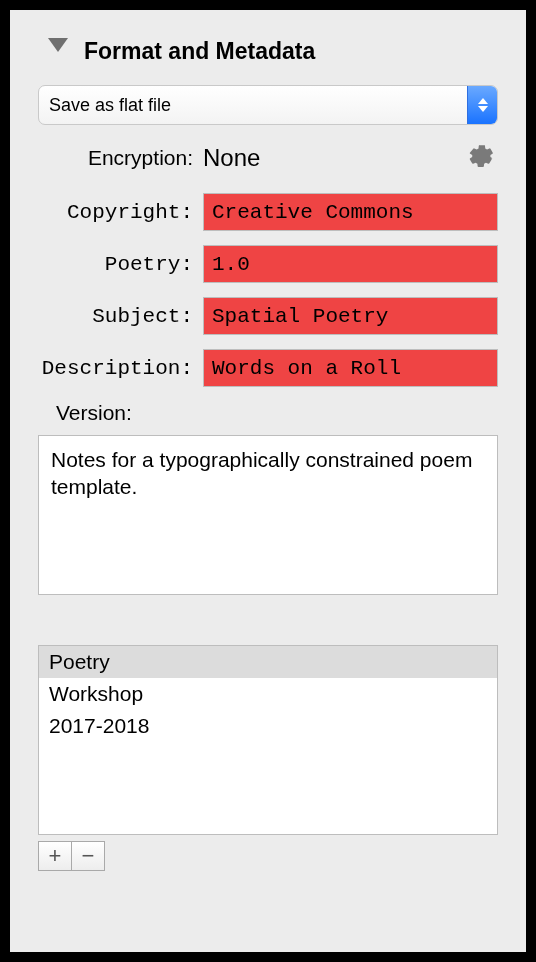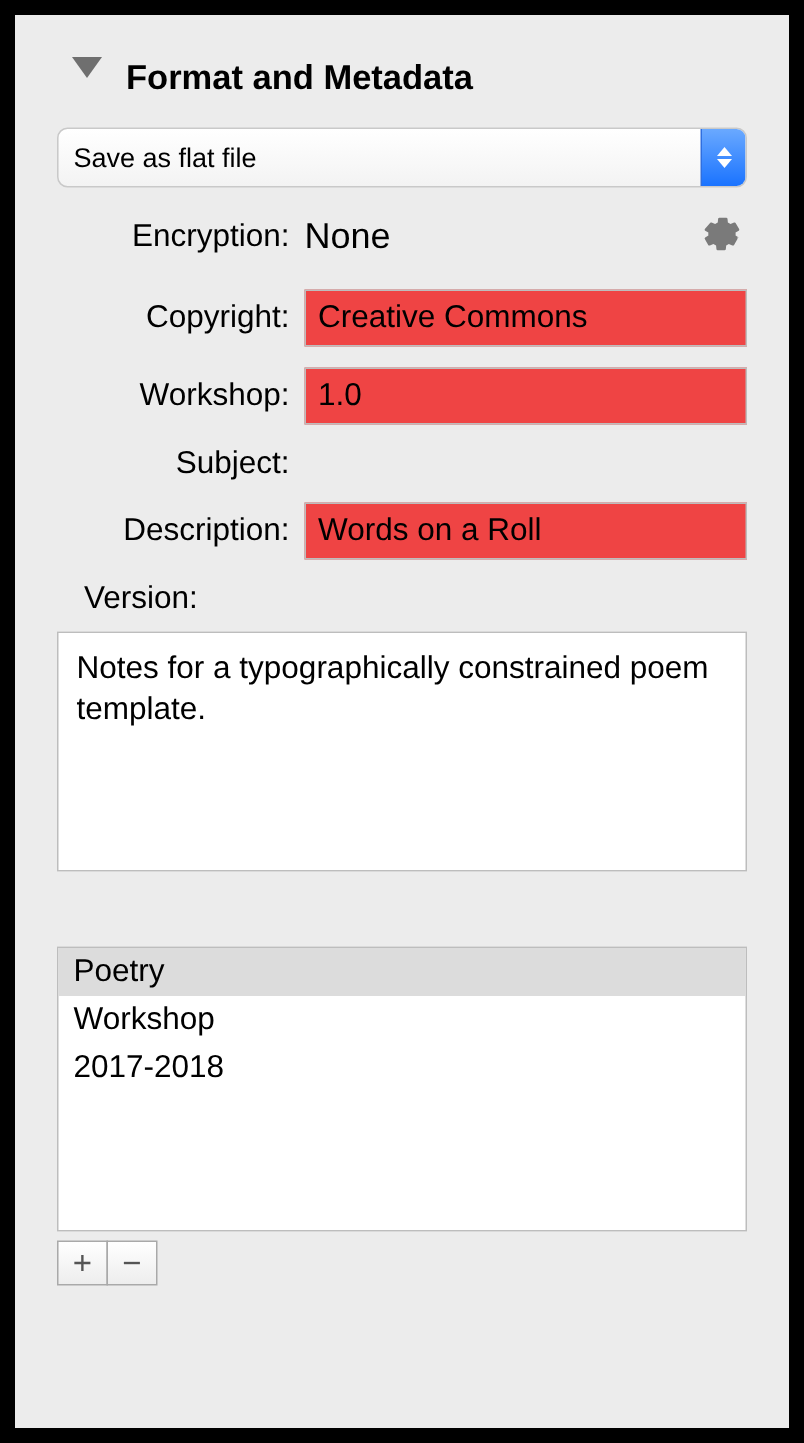--- a/index.html
+++ b/index.html
@@ -75,20 +75,21 @@
     border-left: 5px solid transparent;
     border-right: 5px solid transparent;
   }
   .mac-select .sel-stepper .arrow-up { border-bottom: 6px solid #fff; }
   .mac-select .sel-stepper .arrow-down { border-top: 6px solid #fff; }
 
   .row {
     display: flex;
     align-items: center;
     margin-bottom: 14px;
+    font-family: Liberation Mono, monospace;
   }
   .label {
     width: 165px;
     text-align: right;
     padding-right: 10px;
     font-size: 21px;
   }
   .value-static {
     font-size: 24px;
   }
@@ -207,26 +208,27 @@
       </svg>
     </div>
   </div>
 
   <div class="row">
     <div class="label">Copyright:</div>
     <input class="text-input" value="Creative Commons" style="">
   </div>
 
   <div class="row">
-    <div class="label">Workshop:</div>
+    <div class="label">Poetry:</div>
     <input class="text-input" value="1.0" style="">
   </div>
 
   <div class="row">
     <div class="label">Subject:</div>
+    <input class="text-input" value="Spatial Poetry" style="">
   </div>
 
   <div class="row">
     <div class="label">Description:</div>
     <input class="text-input" value="Words on a Roll" style="">
   </div>
 
   <div class="comments-label-row">
     <div class="label">Version:</div>
   </div>

